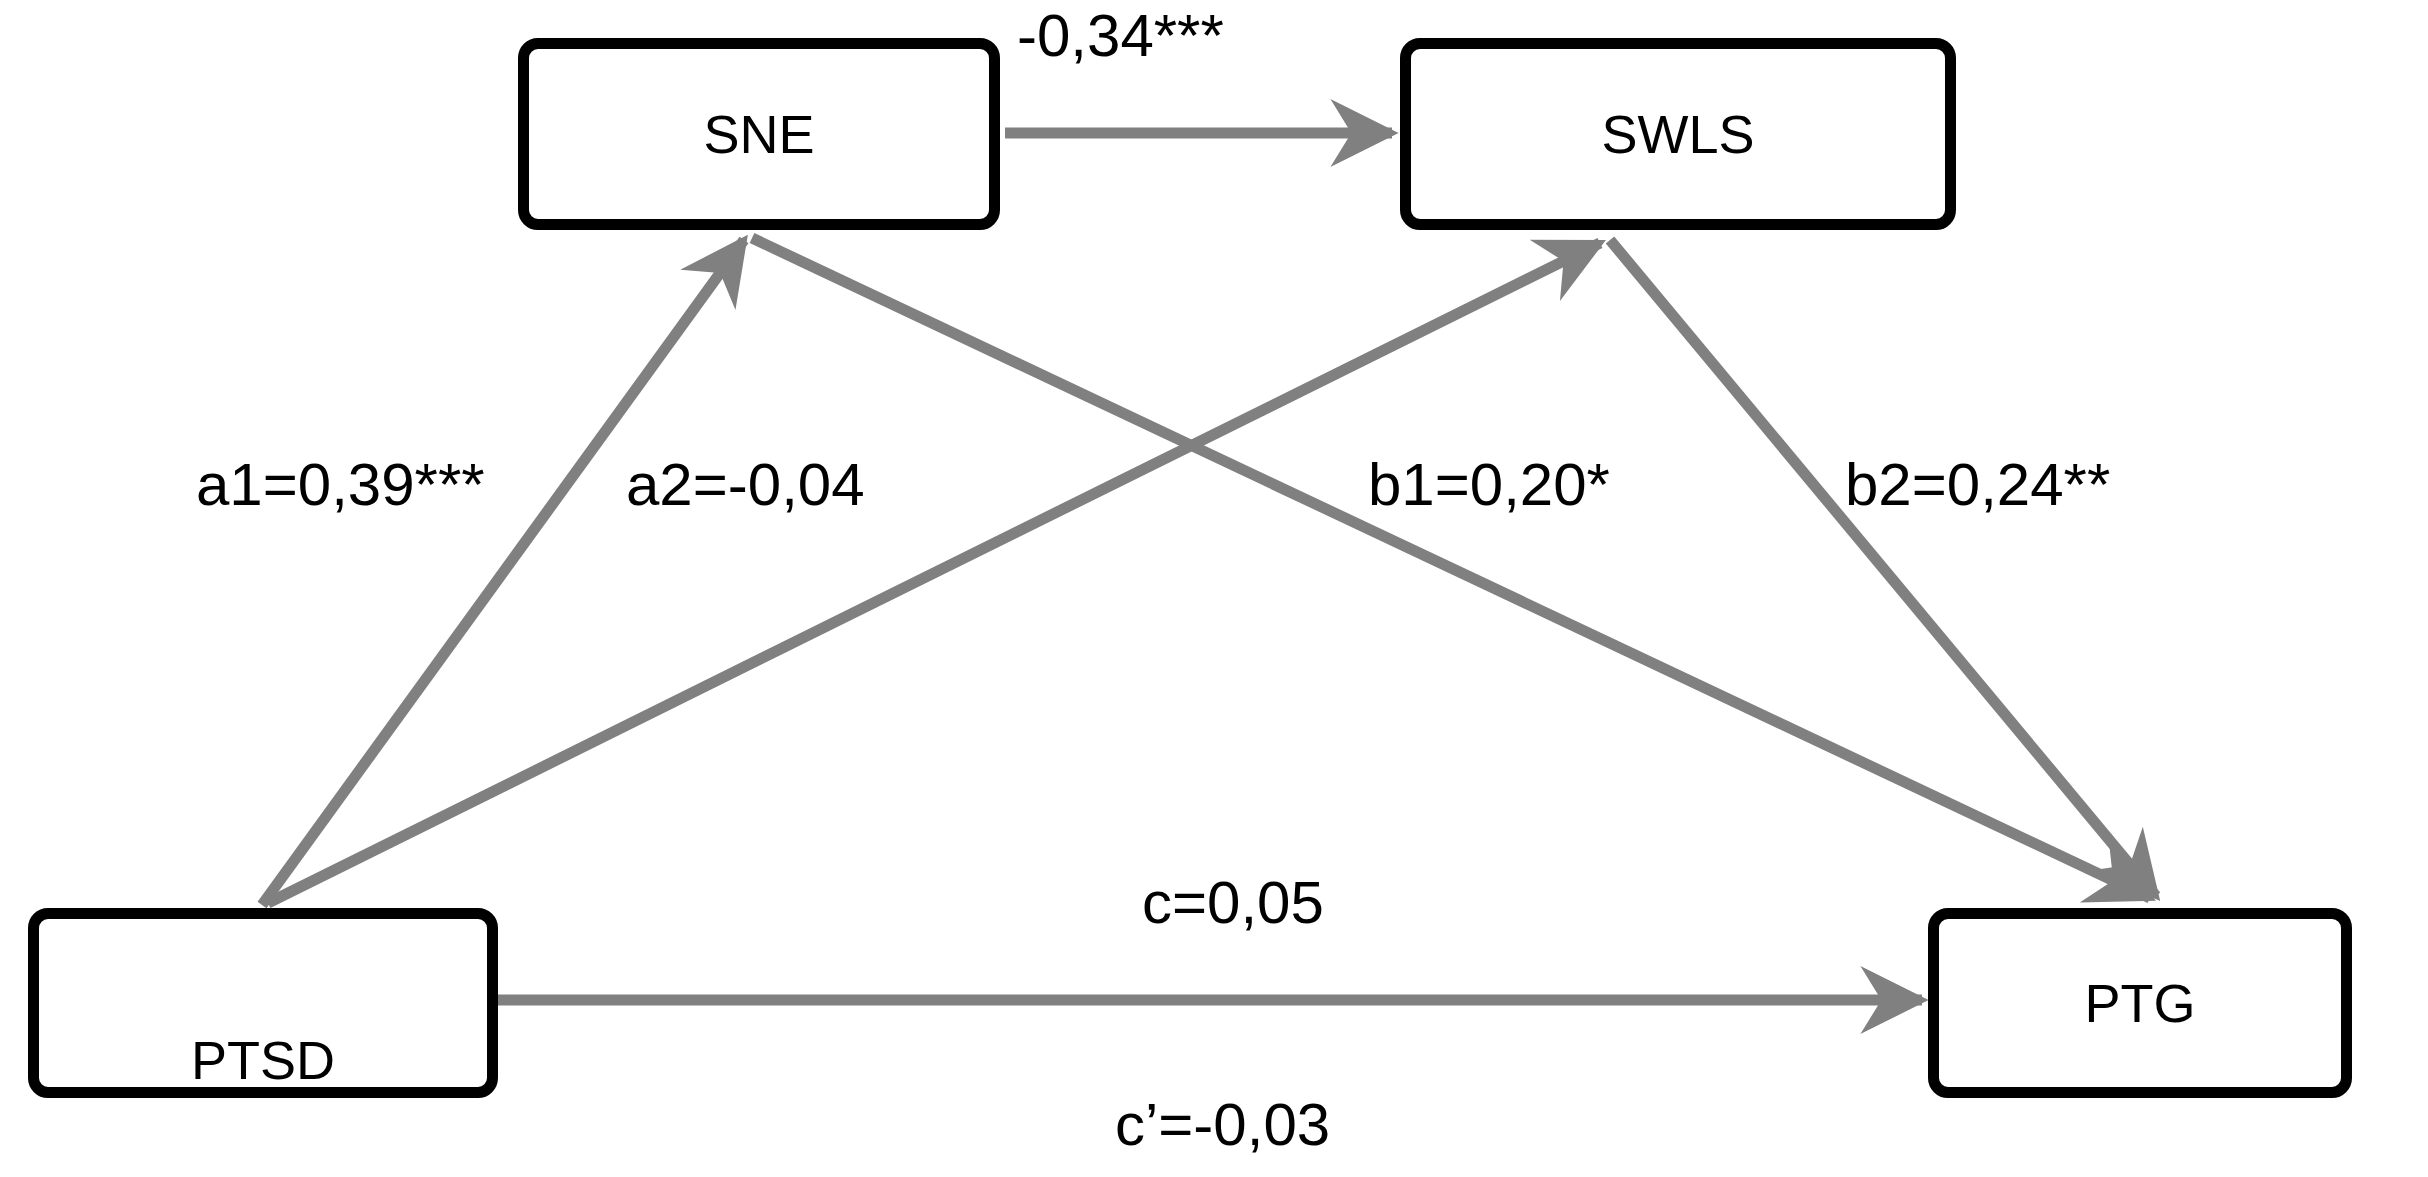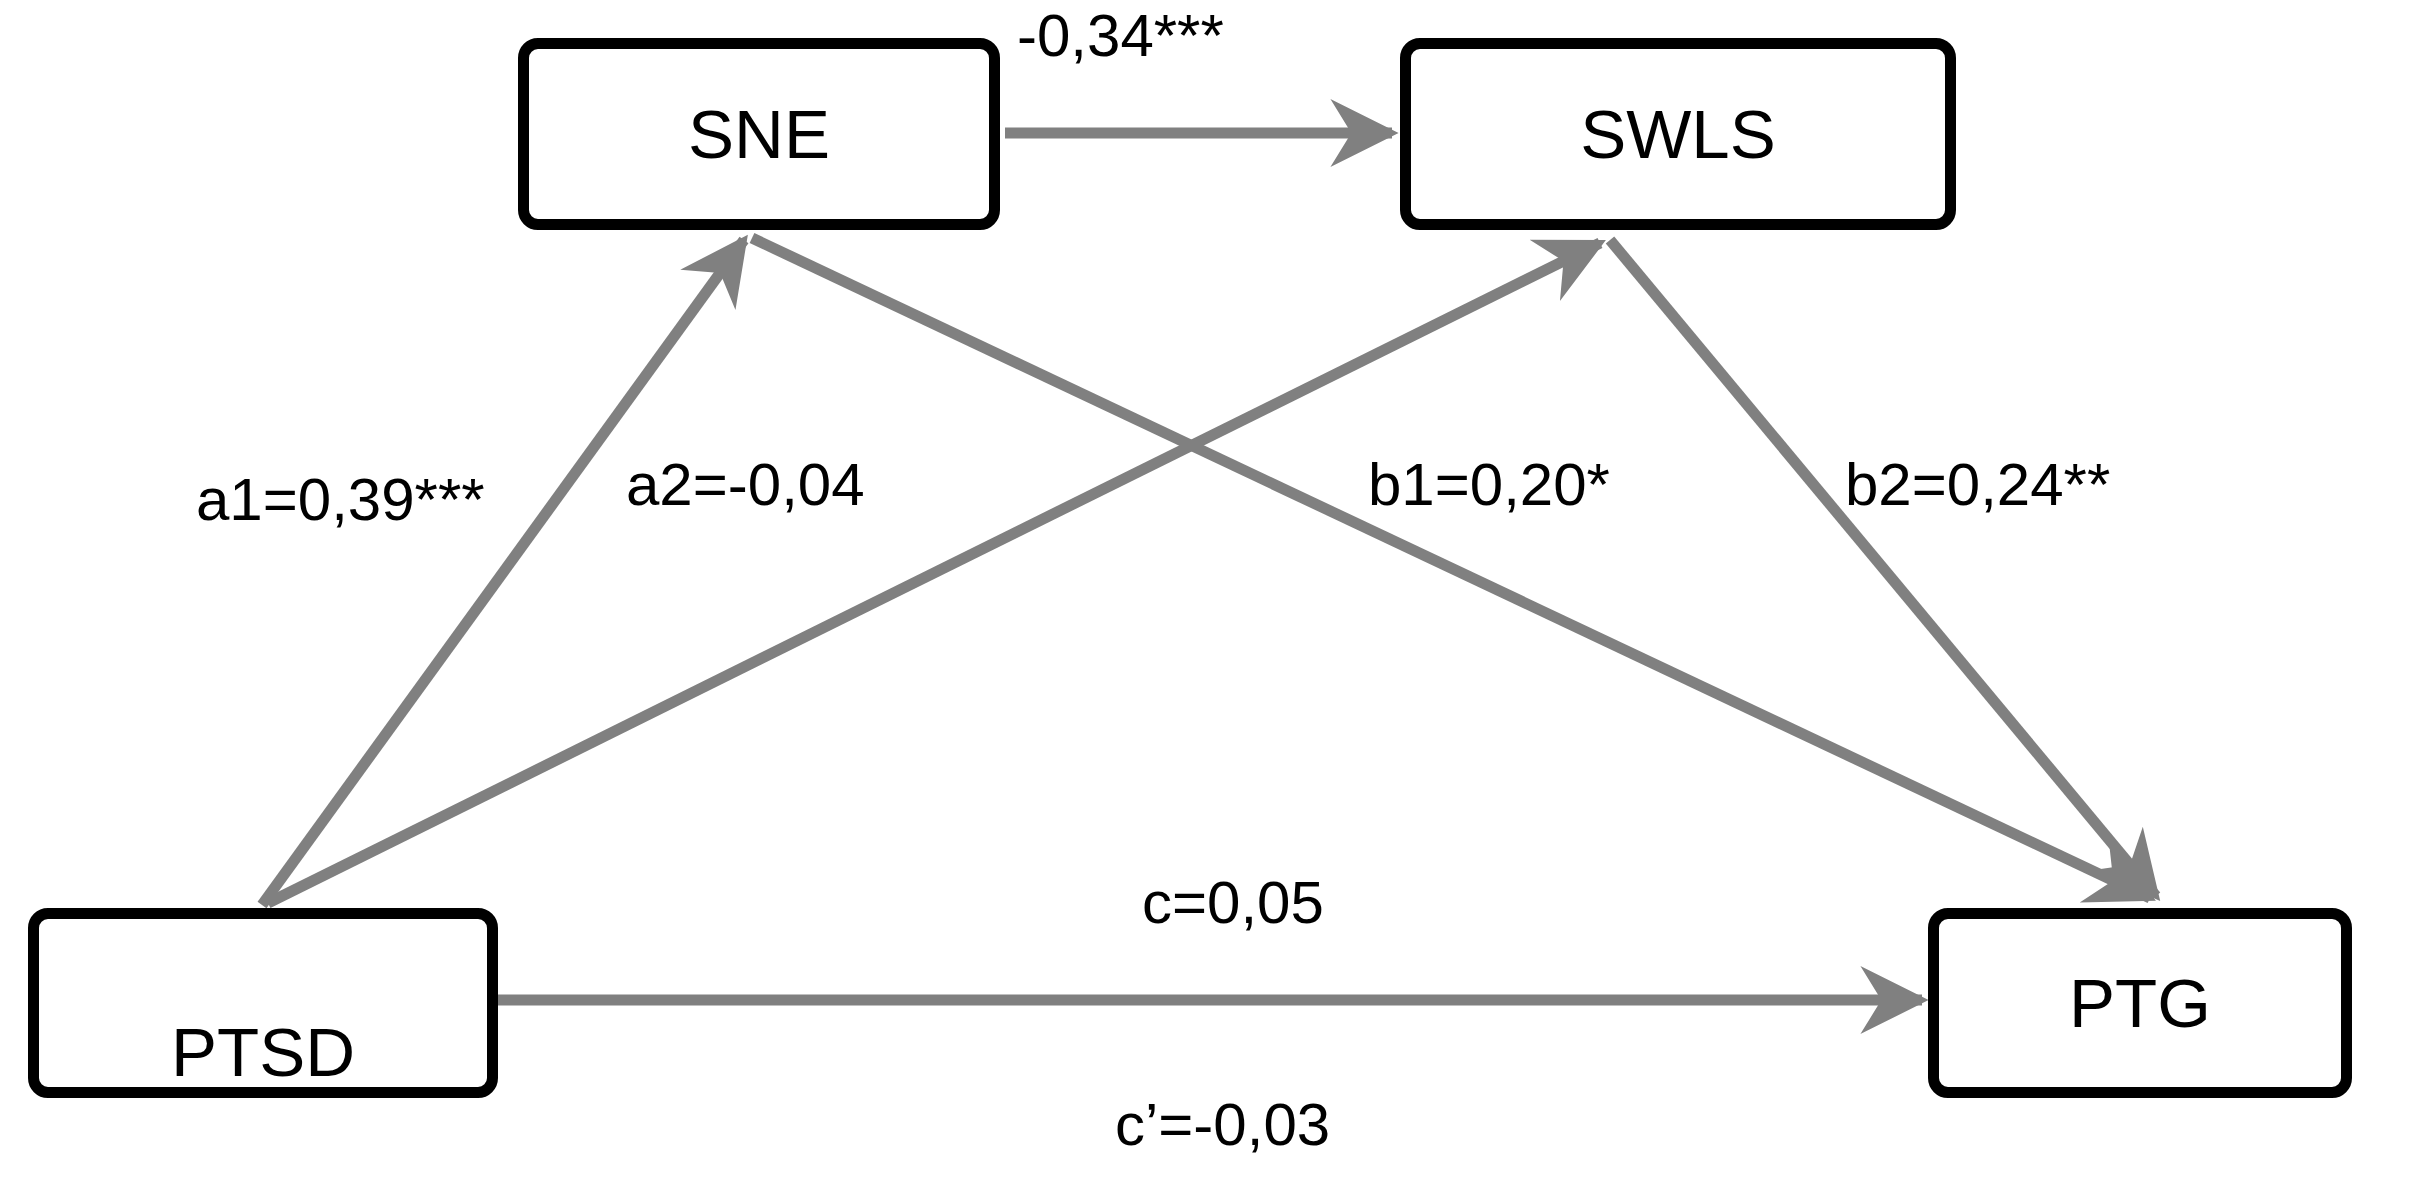--- a/index.html
+++ b/index.html
@@ -31,21 +31,21 @@
     box-sizing: border-box;
     background: #ffffff;
     border: 11px solid #000000;
     border-radius: 20px;
     display: flex;
     align-items: center;
     justify-content: center;
     z-index: 3;
   }
   .node-label {
-    font-size: 69px;
+    font-size: 54px;
     color: #000000;
     line-height: 1;
     letter-spacing: 0px;
     white-space: nowrap;
   }
   .path-label {
     position: absolute;
     font-size: 60px;
     color: #000000;
     line-height: 1;
@@ -90,21 +90,21 @@
   <div class="node-box" style="left:28px; top:908px; width:470px; height:190px;align-items:flex-end;">
     <span class="node-label">PTSD</span>
   </div>
 
   <div class="node-box" style="left:1928px; top:908px; width:424px; height:190px;">
     <span class="node-label">PTG</span>
   </div>
 
   <div class="path-label" style="left:1017px; top:6px;">-0,34***</div>
 
-  <div class="path-label" style="left:196px; top:455px;margin-top:15px;">a1=0,39***</div>
+  <div class="path-label" style="left:196px; top:455px;">a1=0,39***</div>
 
   <div class="path-label" style="left:626px; top:455px;">a2=-0,04</div>
 
   <div class="path-label" style="left:1368px; top:455px;">b1=0,20*</div>
 
   <div class="path-label" style="left:1845px; top:455px;">b2=0,24**</div>
 
   <div class="path-label" style="left:1142px; top:873px;">c=0,05</div>
 
   <div class="path-label" style="left:1115px; top:1095px;">c’=-0,03</div>

